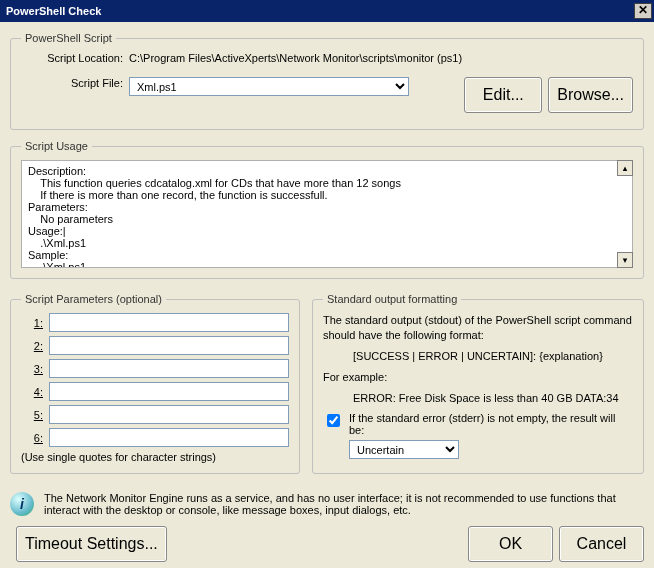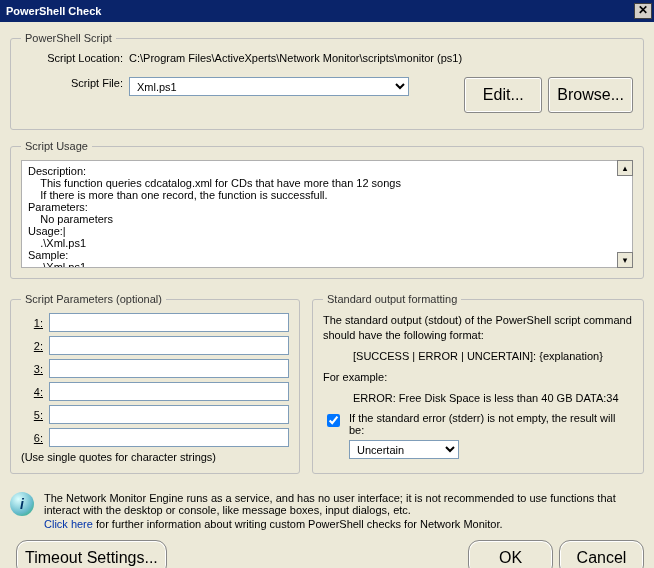--- a/index.html
+++ b/index.html
@@ -106,21 +106,21 @@
   .helpicon {
     width: 24px; height:24px; border-radius:50%;
     background: radial-gradient(circle at 35% 30%, #dff, #6bc 60%, #2a6 100%);
     display:inline-flex;align-items:center;justify-content:center;
     font-weight:bold;font-size:14px;font-style:italic;color:#036;flex:0 0 24px;
   }
   .infotext { margin-left:10px; }
   .lnk { color: #0033aa; cursor:pointer; }
   .foot { display:flex; align-items:center; margin-top:10px; }
   .foot .spacer { flex:1; }
-  .foot .btn { min-width: 85px; margin-left: 6px; border-radius: 11px; }
+  .foot .btn { min-width: 85px; margin-left: 6px; }
   .stdout-text { margin-bottom:6px; line-height:15px; }
   .indent { padding-left:30px; }
   .checkbox-row { display:flex; align-items:flex-start; gap:6px; }
   .checkbox-row input { margin-top:2px; }
 </style>
 </head>
 <body>
 
 <div class="titlebar">
   <span class="title">PowerShell Check</span>
@@ -208,23 +208,20 @@
           </select>
         </div>
       </div>
     </fieldset>
   </div>
 
   <div style="display:flex;align-items:flex-start;margin-top:8px">
     <div class="helpicon">i</div>
     <div class="infotext">
       <div>The Network Monitor Engine runs as a service, and has no user interface; it is not recommended to use functions that interact with the desktop or console, like message boxes, input dialogs, etc.</div>
-      <div style="margin-top:2px">
-        <span class="lnk">Click here</span><span> for further information about writing custom PowerShell checks for Network Monitor.</span>
-      </div>
     </div>
   </div>
 
   <div class="foot">
     <button class="btn" style="min-width:130px">Timeout Settings...</button>
     <div class="spacer"></div>
     <button class="btn">OK</button>
     <button class="btn">Cancel</button>
   </div>
 

